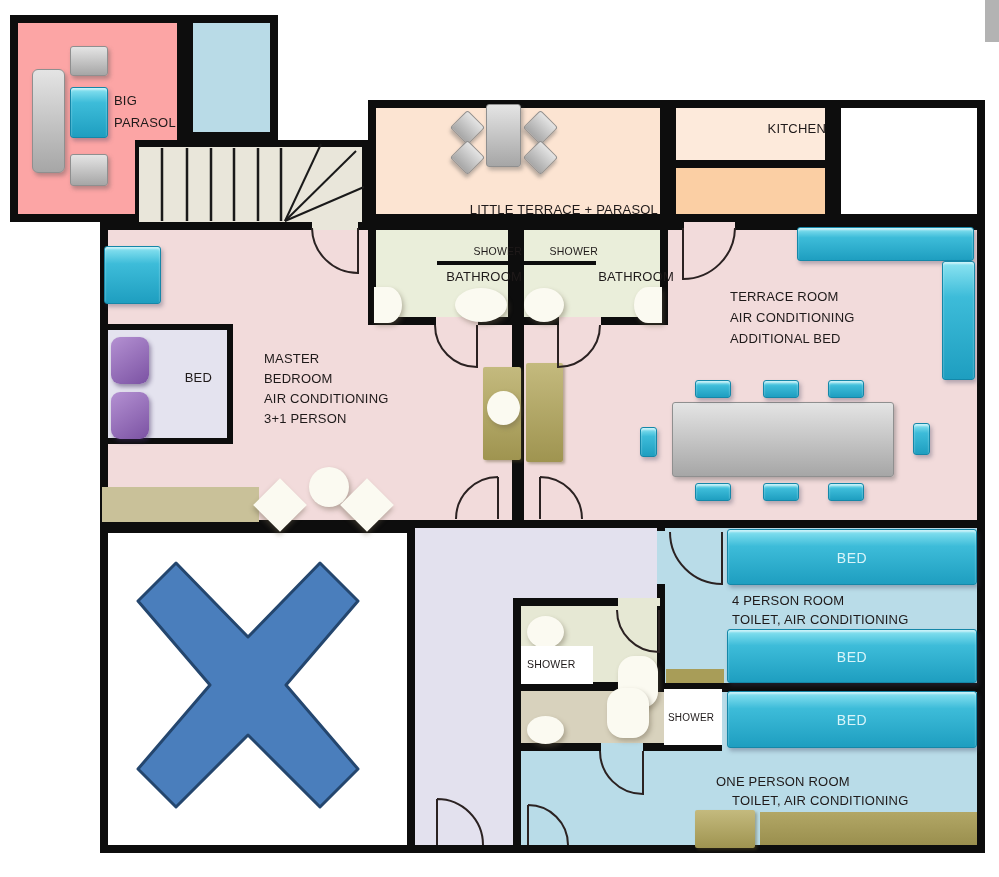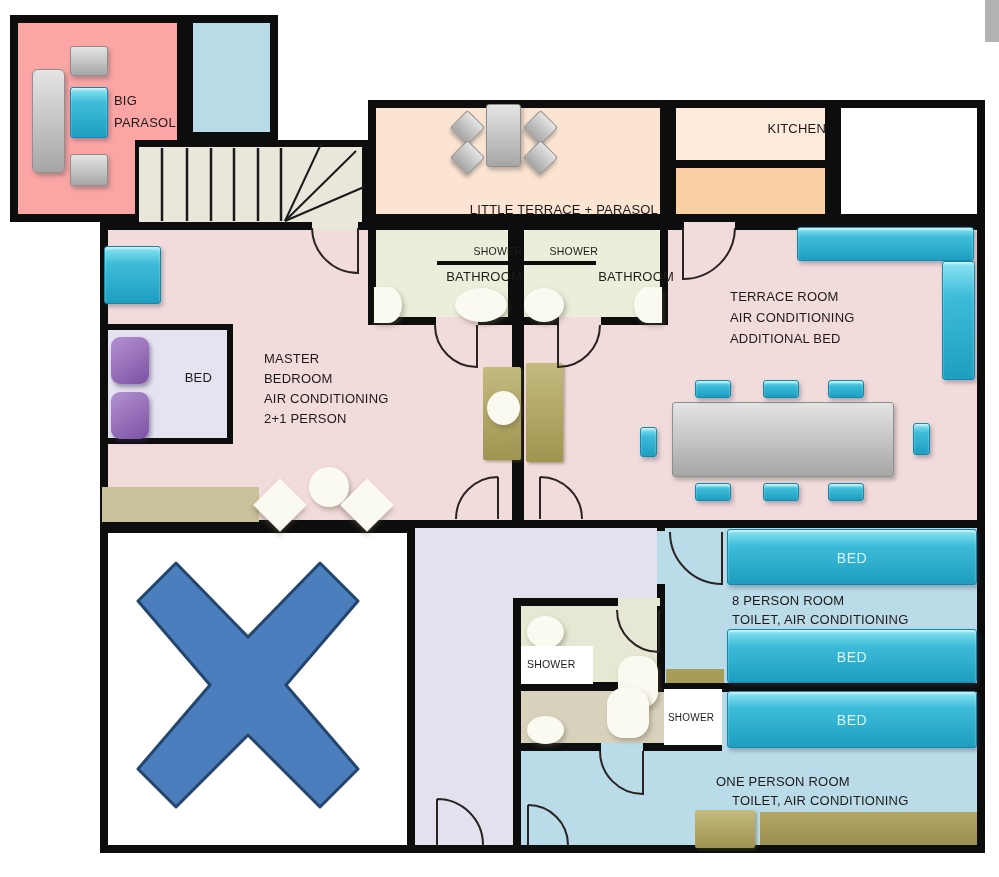--- a/index.html
+++ b/index.html
@@ -185,23 +185,23 @@
   <div class="lbl center" style="left:534px;top:270px;width:140px;">BATHROOM</div>
 
   <div class="lbl" style="left:730px;top:290px;">TERRACE ROOM</div>
   <div class="lbl" style="left:730px;top:311px;">AIR CONDITIONING</div>
   <div class="lbl" style="left:730px;top:332px;">ADDITIONAL BED</div>
 
   <div class="lbl center" style="left:152px;top:371px;width:60px;">BED</div>
   <div class="lbl" style="left:264px;top:352px;">MASTER</div>
   <div class="lbl" style="left:264px;top:372px;">BEDROOM</div>
   <div class="lbl" style="left:264px;top:392px;">AIR CONDITIONING</div>
-  <div class="lbl" style="left:264px;top:412px;">2+1 PERSON</div>
-
-  <div class="lbl" style="left:732px;top:594px;">8 PERSON ROOM</div>
+  <div class="lbl" style="left:264px;top:412px;">3+1 PERSON</div>
+
+  <div class="lbl" style="left:732px;top:594px;">4 PERSON ROOM</div>
   <div class="lbl" style="left:732px;top:613px;">TOILET, AIR CONDITIONING</div>
 
   <div class="lbl" style="left:716px;top:775px;">ONE PERSON ROOM</div>
   <div class="lbl" style="left:732px;top:794px;">TOILET, AIR CONDITIONING</div>
 
   <div class="lbl lbl-sm" style="left:527px;top:659px;">SHOWER</div>
   <div class="lbl" style="left:668px;top:713px;font-size:10px;">SHOWER</div>
 
 </div>
 

